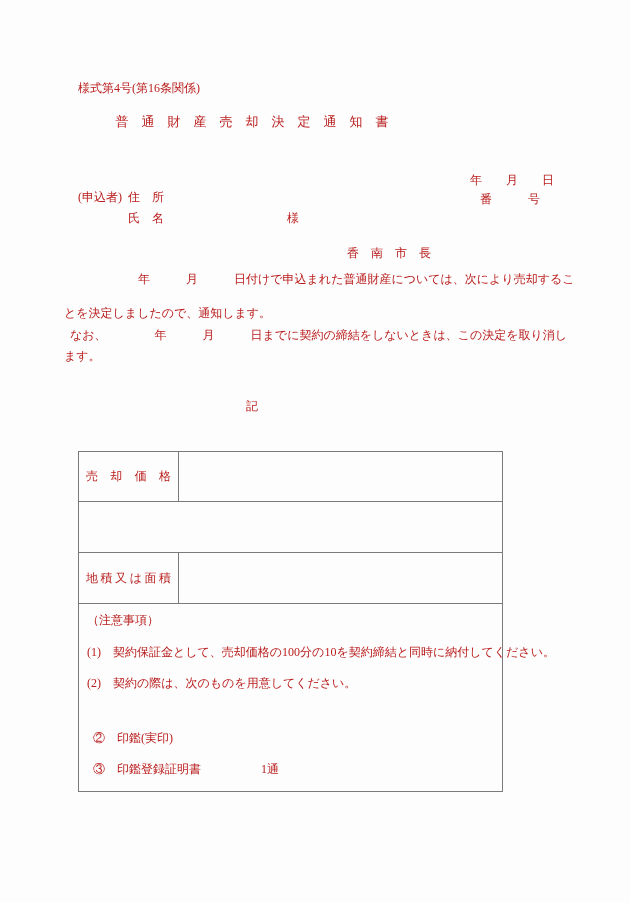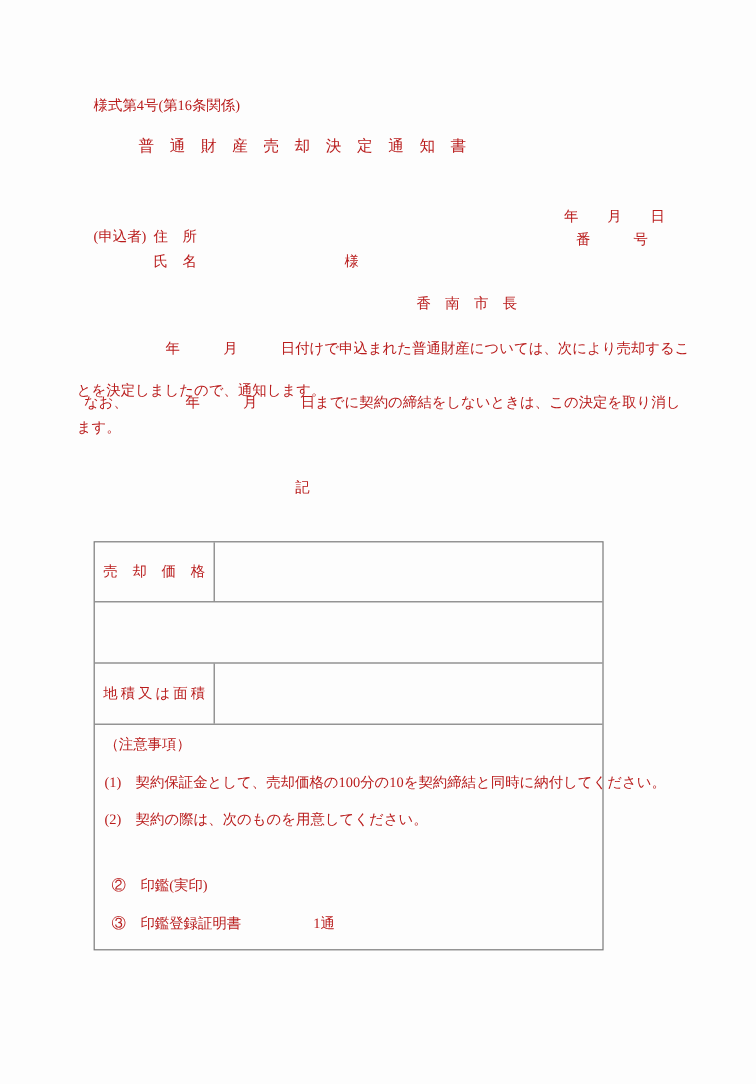--- a/index.html
+++ b/index.html
@@ -70,22 +70,22 @@
   <div class="abs" style="left:470px; top:173px;">年　　月　　日</div>
 
   <div class="abs" style="left:78px; top:190px;">(申込者)</div>
   <div class="abs" style="left:128px; top:190px;">住　所</div>
 
   <div class="abs" style="left:128px; top:211px;">氏　名</div>
   <div class="abs" style="left:287px; top:211px;">様</div>
 
   <div class="abs" style="left:347px; top:246px;">香　南　市　長</div>
 
-  <div class="abs" style="left:138px; top:283px;text-align:center;">年　　　月　　　日付けで申込まれた普通財産については、次により売却するこ</div>
-  <div class="abs" style="left:64px; top:306px;margin-top:12px;">とを決定しましたので、通知します。</div>
+  <div class="abs" style="left:138px; top:272px;text-align:center;">年　　　月　　　日付けで申込まれた普通財産については、次により売却するこ</div>
+  <div class="abs" style="left:64px; top:306px;">とを決定しましたので、通知します。</div>
   <div class="abs" style="left:70px; top:328px;">なお、　　　　年　　　月　　　日までに契約の締結をしないときは、この決定を取り消し</div>
   <div class="abs" style="left:64px; top:349px;">ます。</div>
 
   <div class="abs centered" style="top:399px;">記</div>
 
   <div class="doc-table">
 
     <div class="doc-row" style="height:50px;">
       <div class="label-cell">
         <div class="label-inner">売却価格</div>

